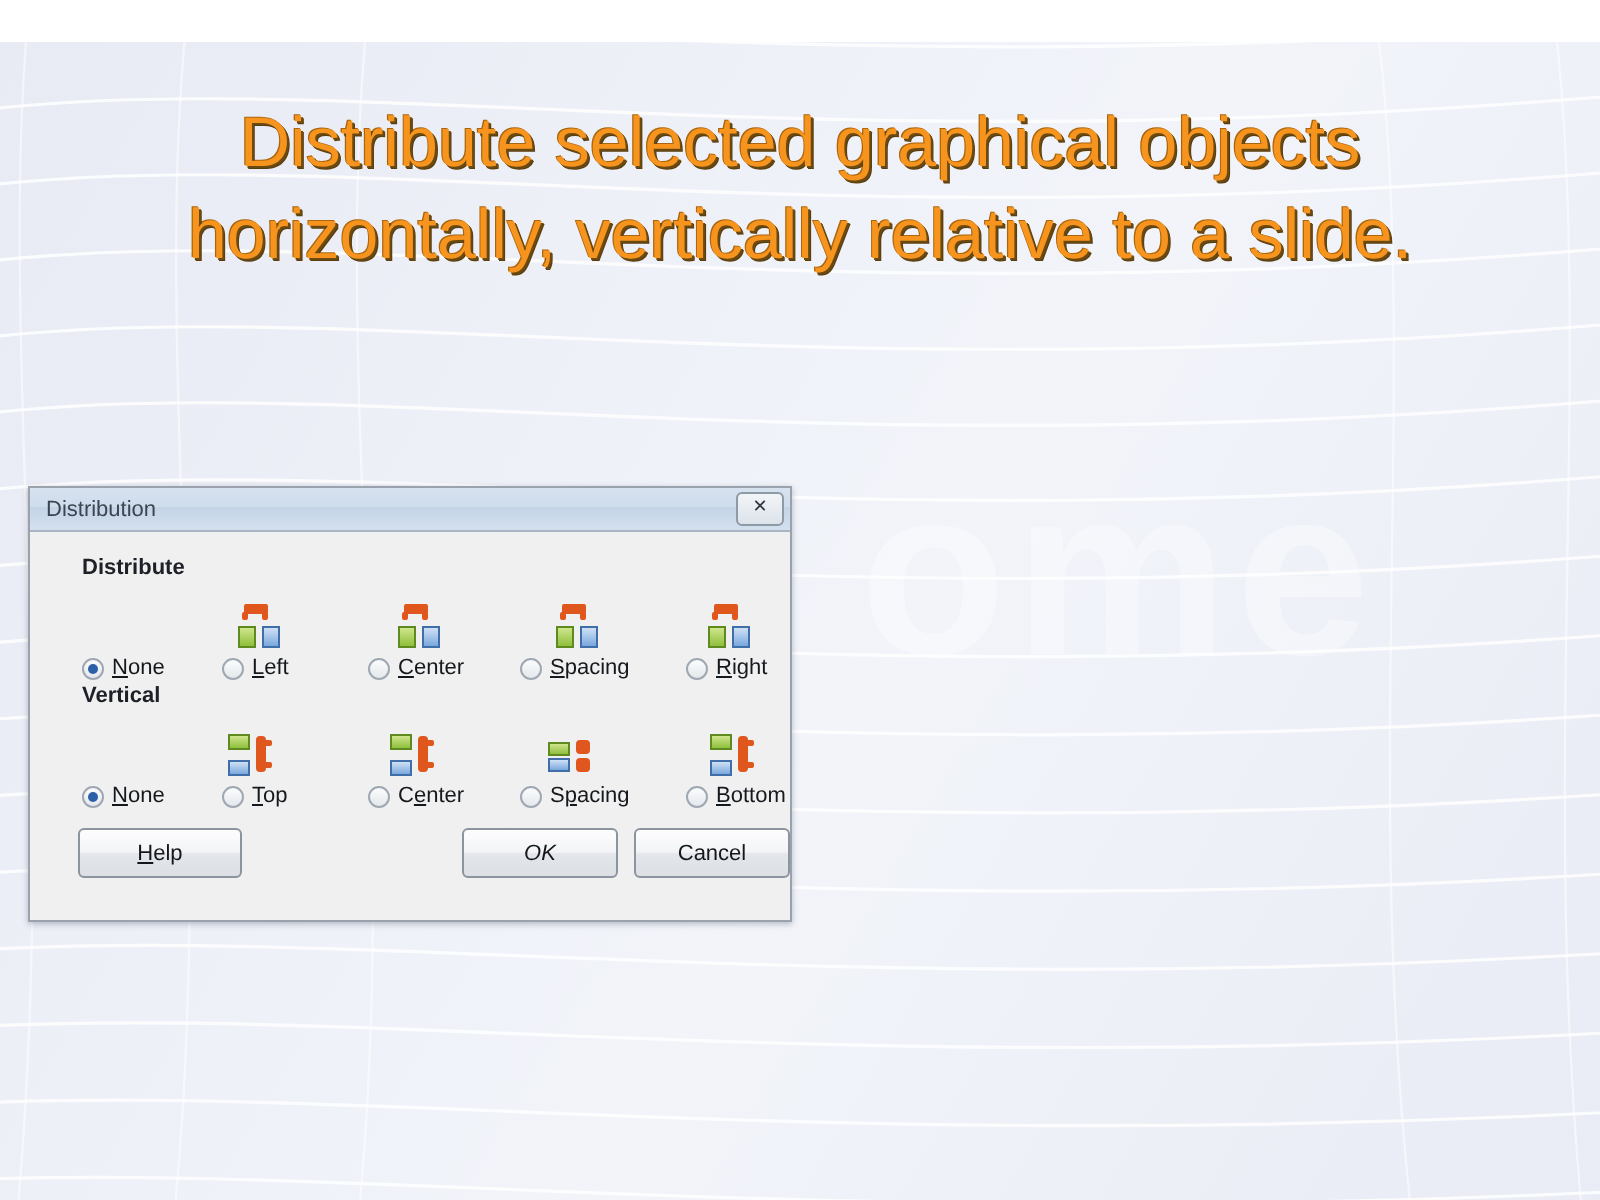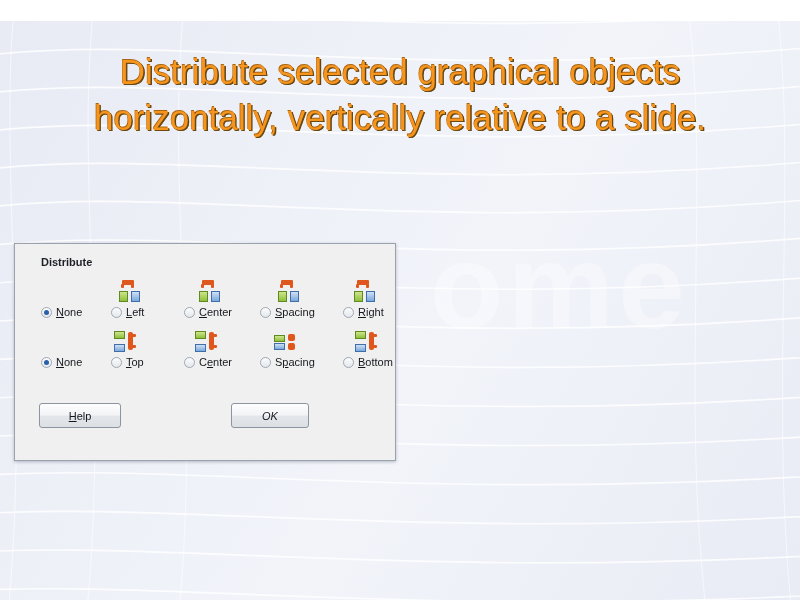--- a/index.html
+++ b/index.html
@@ -174,21 +174,21 @@
   .sq.green { background: linear-gradient(to bottom,#cfe58d,#8fbf3c); border: 1px solid #5f8a1f; }
   .sq.blue  { background: linear-gradient(to bottom,#cfe0f5,#7aa8dd); border: 1px solid #3f6ea8; }
   .mk { position: absolute; background: #e0571e; border-radius: 1px; }
   .icwrap { position: relative; width: 30px; height: 24px; }
 
   
   .btn-row {
     position: absolute;
     left: 12px;
     right: 12px;
-    bottom: 10px;
+    bottom: 21px;
     height: 25px;
   }
   .btn {
     position: absolute;
     height: 25px;
     border: 1px solid #8c959f;
     border-radius: 3px;
     background: linear-gradient(to bottom, #fdfdfe 0%, #f3f4f6 48%, #e3e6ea 52%, #dcdfe4 100%);
     font-size: 11px;
     color: #14171c;
@@ -239,20 +239,24 @@
     </svg>
   </div>
 
   <div class="watermark">ome</div>
 
   <div id="slide-title">Distribute selected graphical objects
 horizontally, vertically relative to a slide.</div>
 
   <div id="dialog">
 
+    <div class="titlebar">
+      <span class="titlebar-text">Distribution</span>
+      <span class="close-btn">✕</span>
+    </div>
 
     <div class="dlg-body">
 
       <div class="group-label">Distribute</div>
       <div class="opt-row">
 
         <div class="opt" style="left:0px;">
           <div class="opt-icon"></div>
           <div class="opt-line">
             <span class="radio checked"></span>
@@ -319,20 +323,21 @@
             </div>
           </div>
           <div class="opt-line">
             <span class="radio"></span>
             <span class="opt-label"><u>R</u>ight</span>
           </div>
         </div>
 
       </div>
 
+      <div class="group-label">Vertical</div>
       <div class="opt-row">
 
         <div class="opt" style="left:0px;">
           <div class="opt-icon"></div>
           <div class="opt-line">
             <span class="radio checked"></span>
             <span class="opt-label"><u>N</u>one</span>
           </div>
         </div>
 
@@ -399,18 +404,19 @@
           </div>
         </div>
 
       </div>
 
       <div class="btn-row">
         <div class="btn" id="btn-help">
             <span><u>H</u>elp</span>
           </div>
         <div class="btn" id="btn-ok">OK</div>
+        <div class="btn" id="btn-cancel">Cancel</div>
       </div>
 
     </div>
   </div>
 
 </div>
 
 </body></html>

